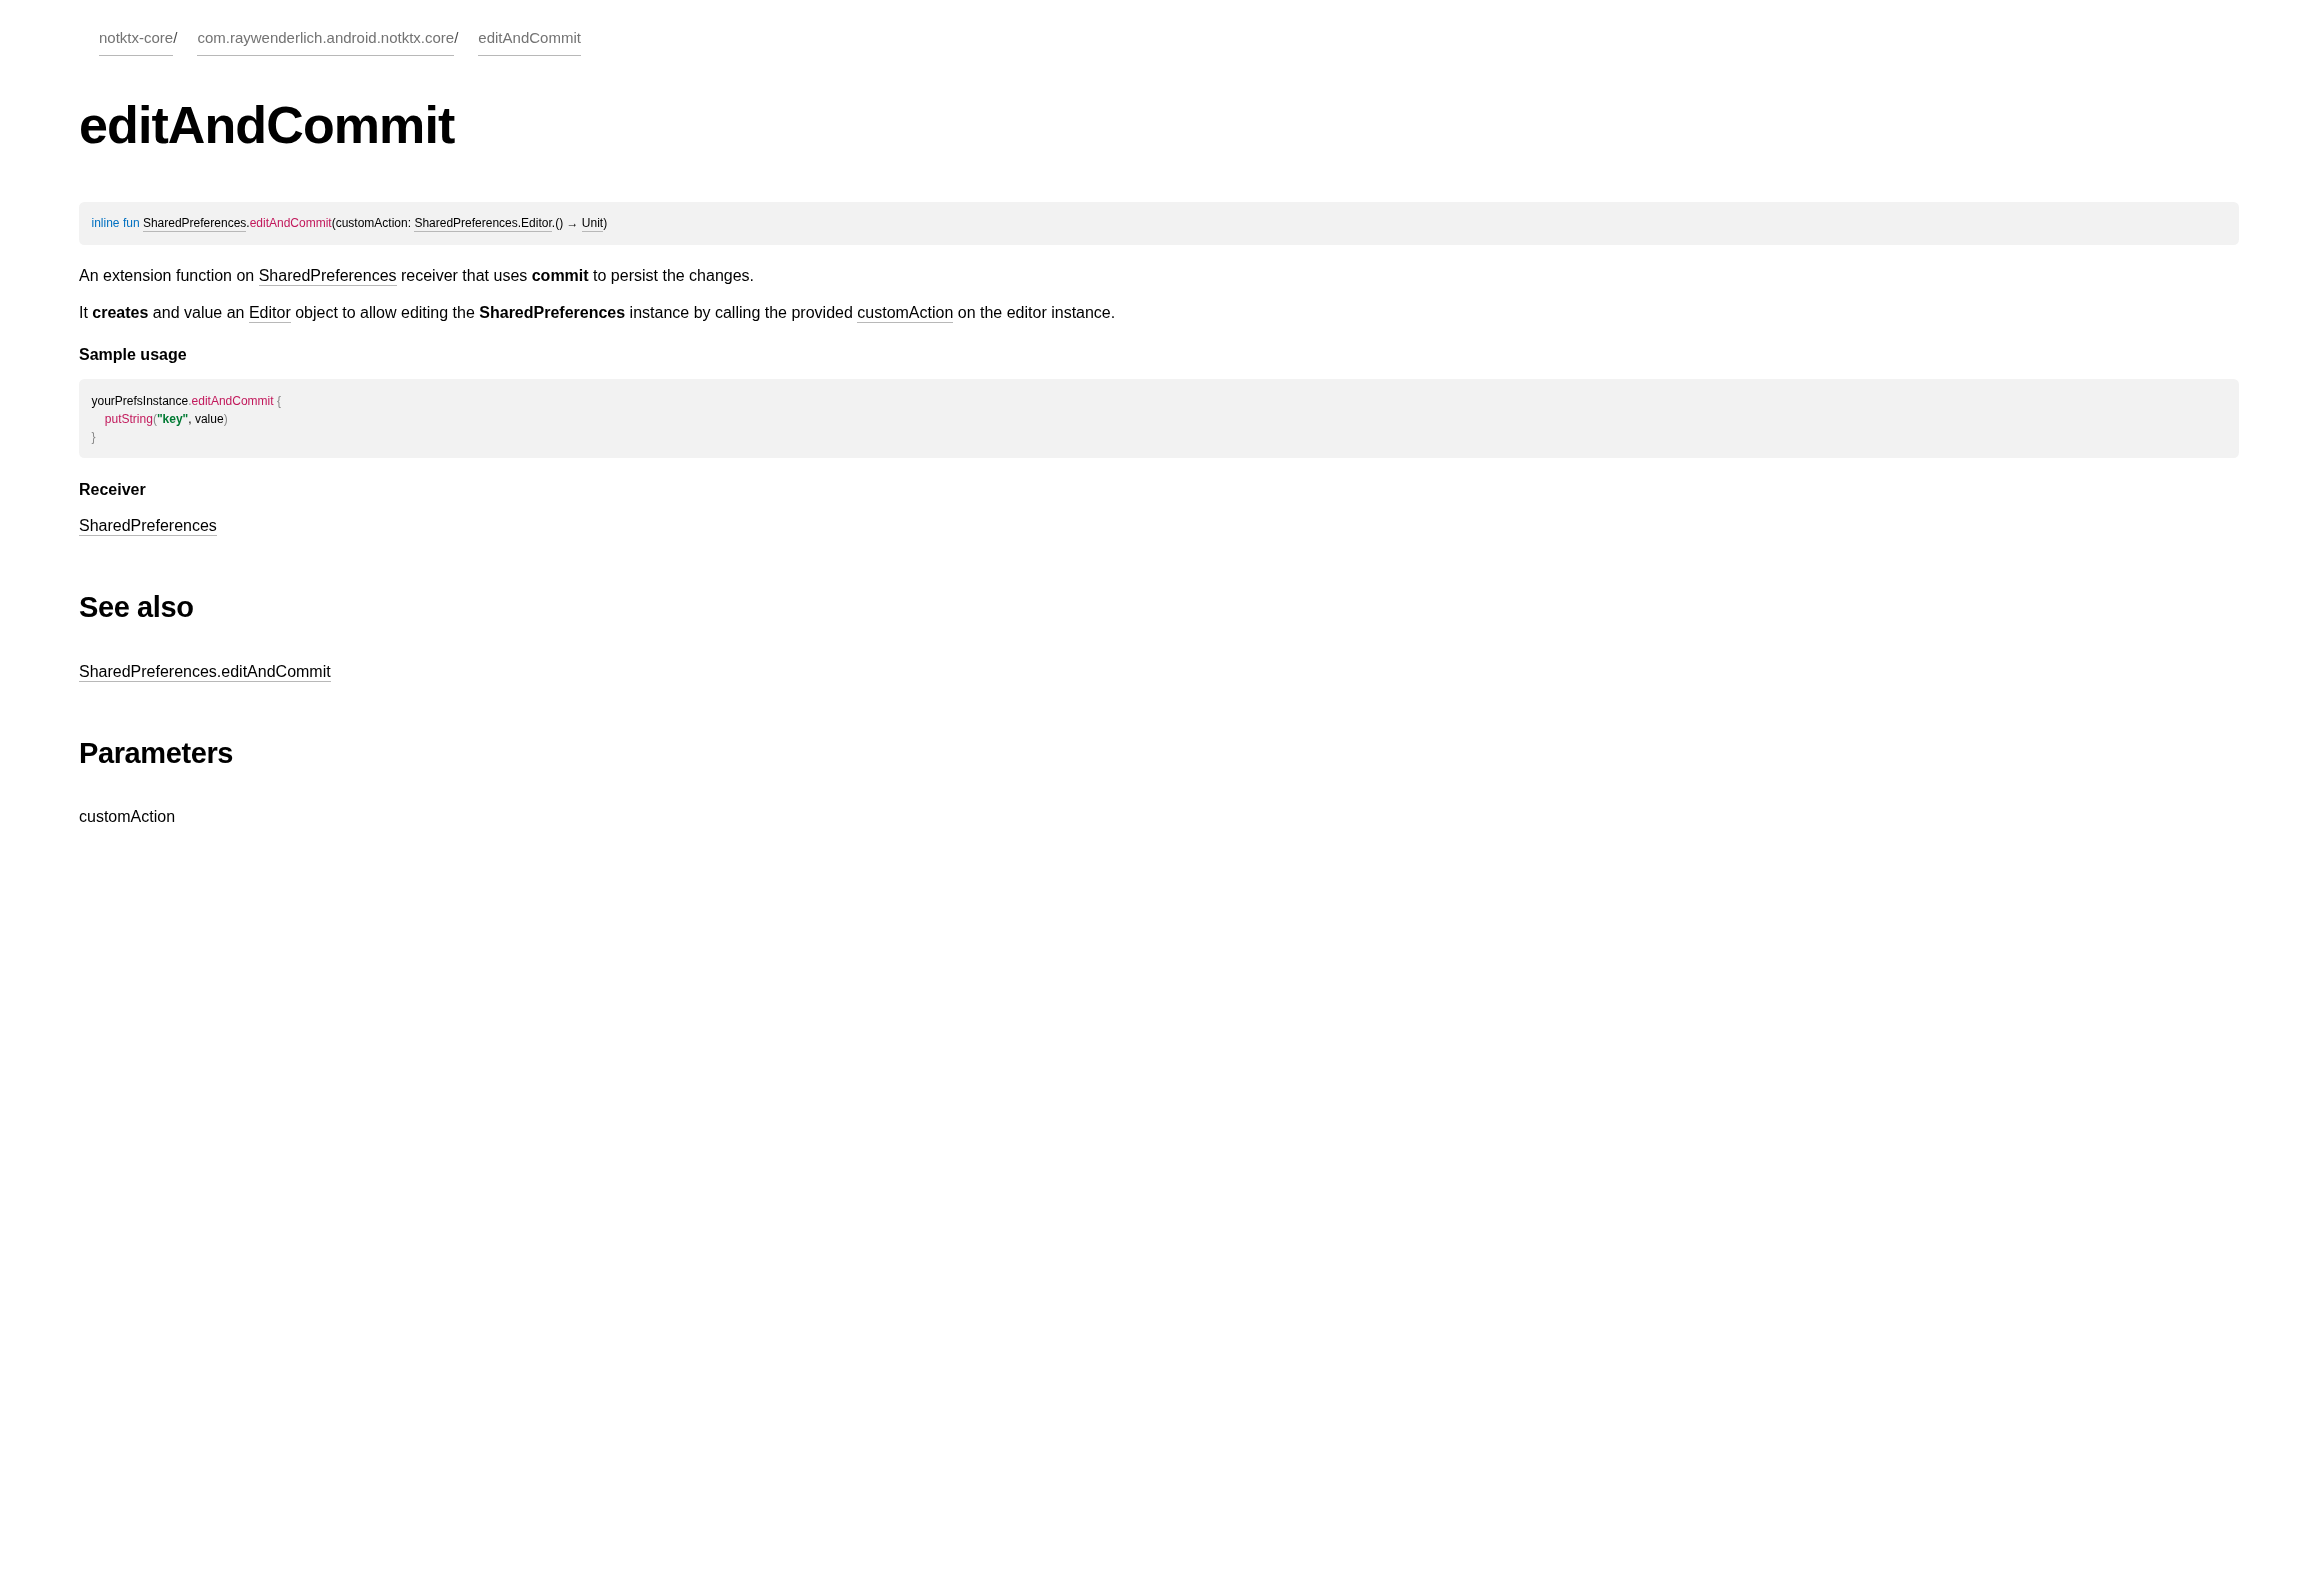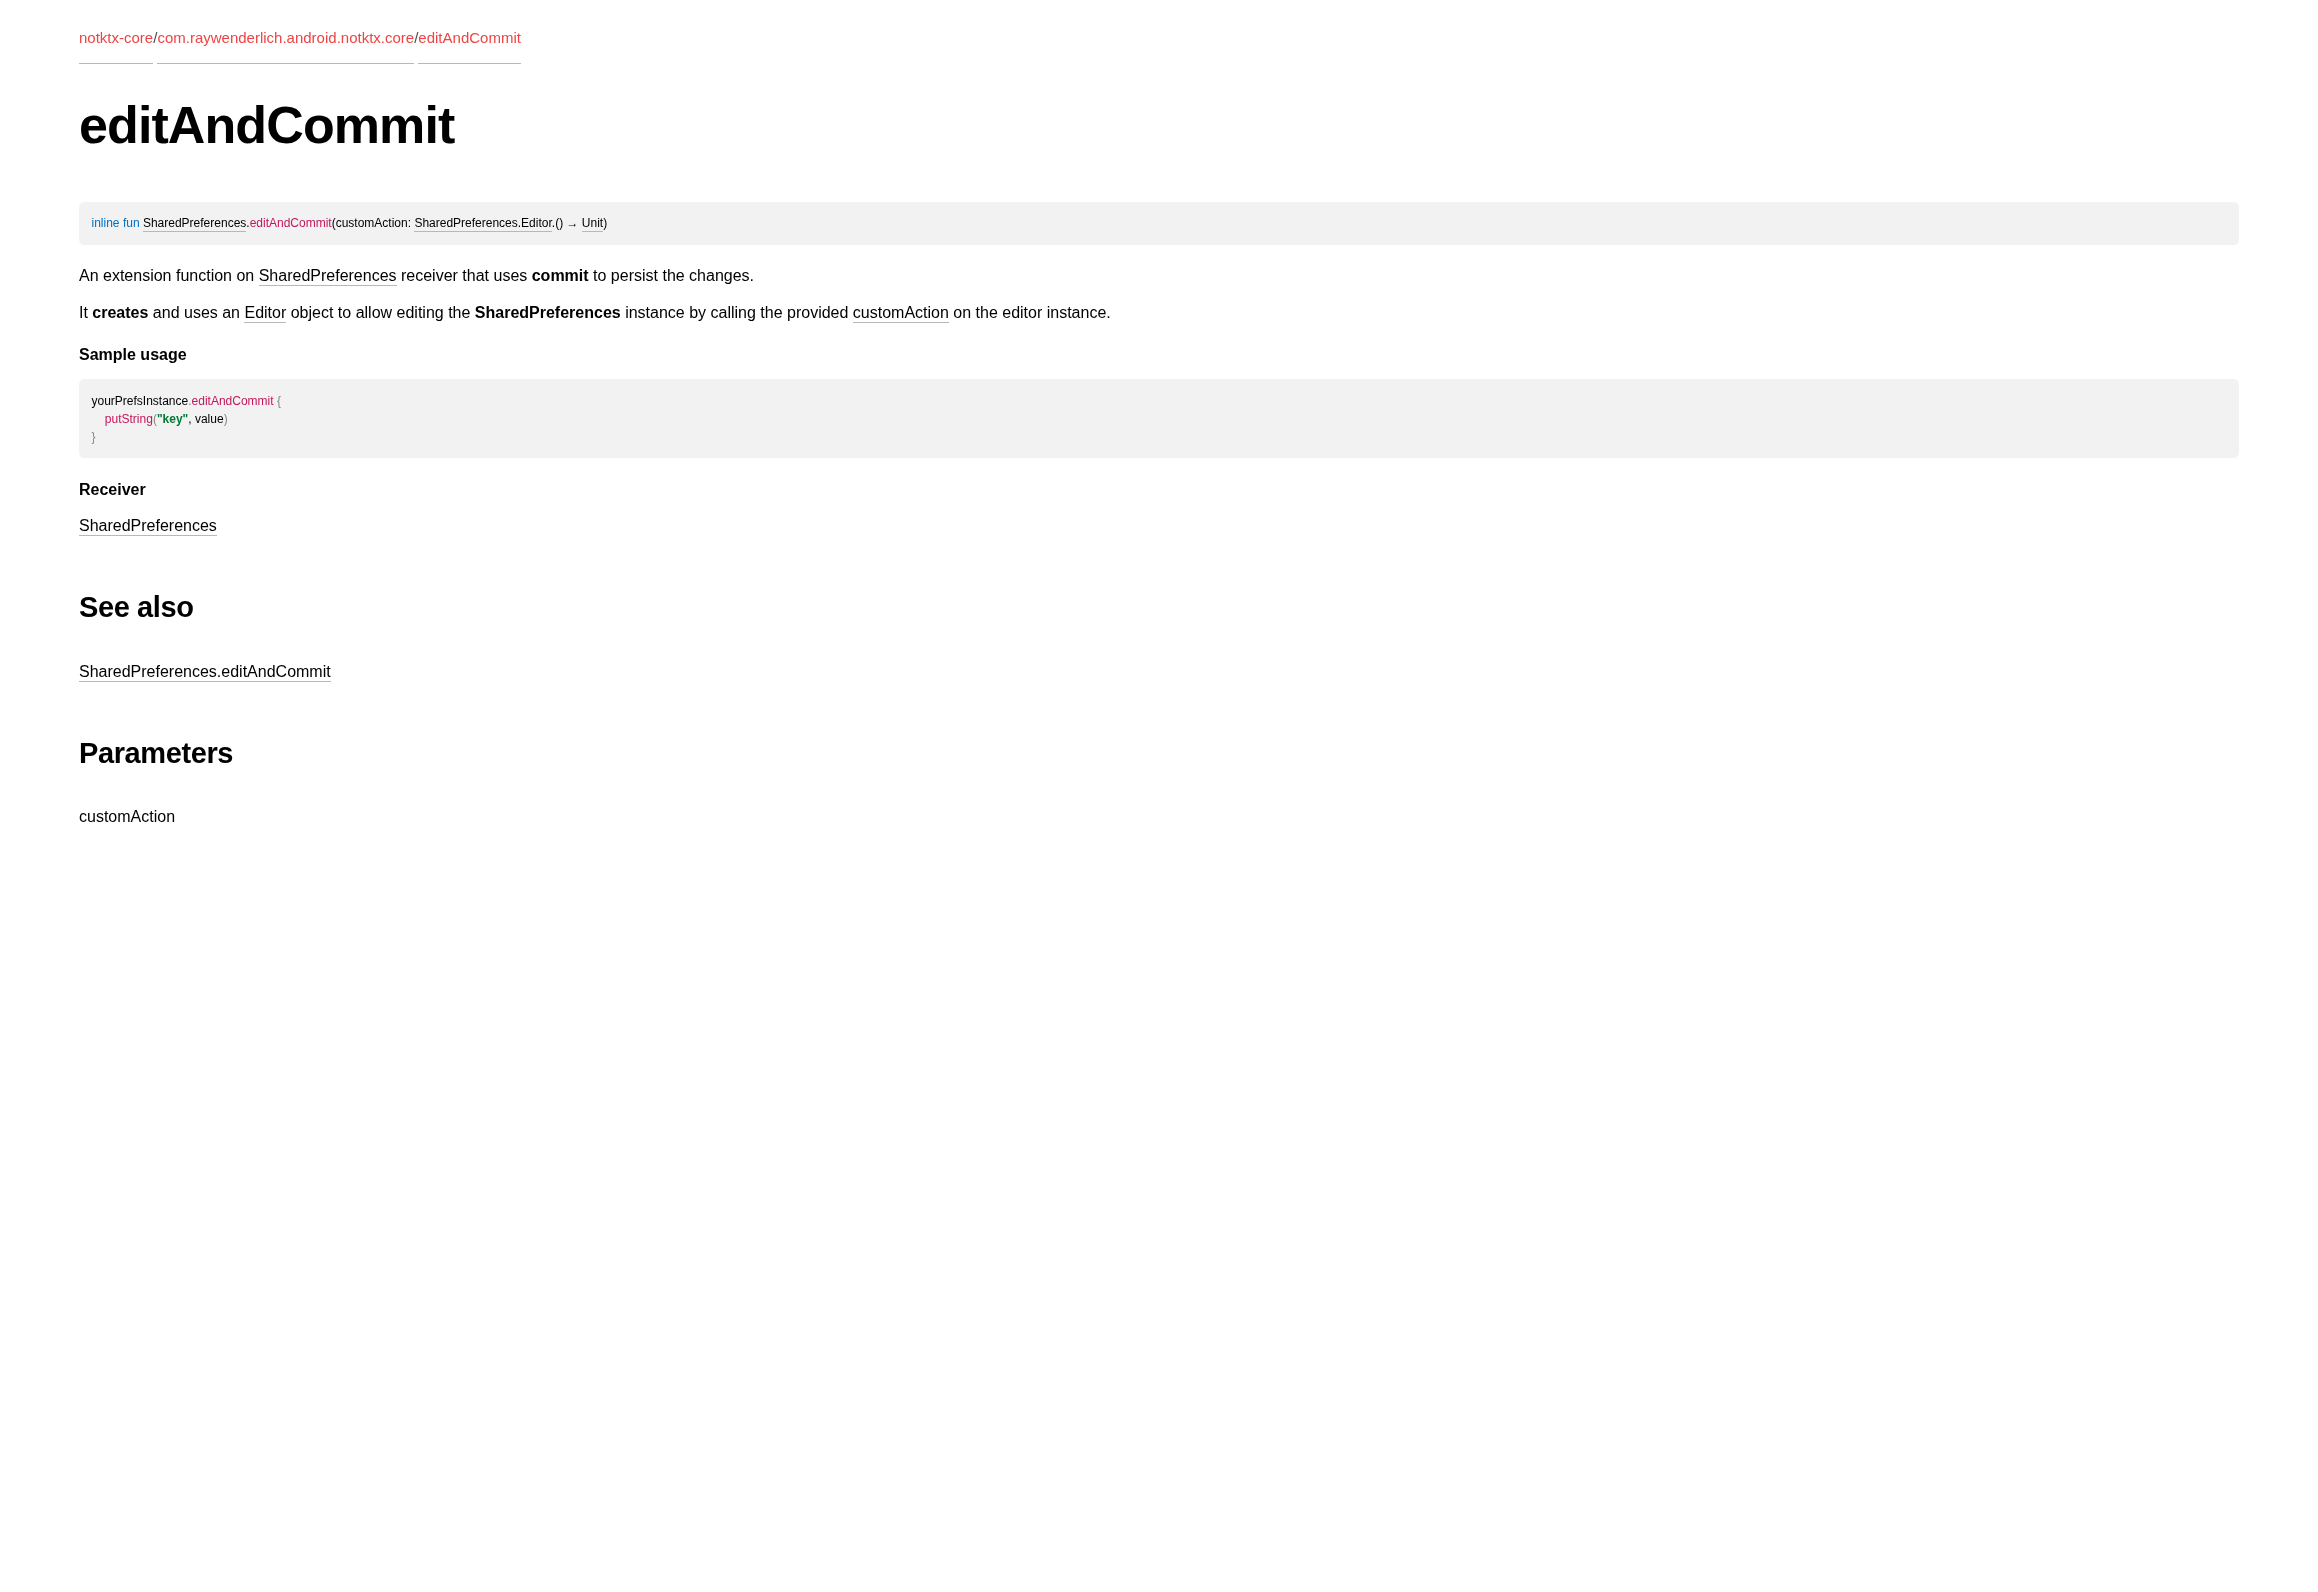--- a/index.html
+++ b/index.html
@@ -14,24 +14,25 @@
       padding: 27px 79px;
       font-size: 16px;
       line-height: 1.5;
     }
     .breadcrumb {
       font-size: 15px;
       color: #4b4b4b;
       margin-bottom: 36px;
     }
     .breadcrumb a {
-      color: #ef4444;
+      color: #737373;
       text-decoration: none;
       border-bottom: 0.9px solid #b8b8b8;
-      padding-bottom: 17px;
+      padding-bottom: 9px;
+      margin-left: 20px;
     }
     .breadcrumb .sep {
       color: #4b4b4b;
     }
     h1.page-title {
       font-size: 52px;
       font-weight: 700;
       letter-spacing: -0.9px;
       margin-bottom: 38px;
     }
@@ -124,21 +125,21 @@
 
 <h1 class="page-title">editAndCommit</h1>
 
 <div class="code-block"><span class="tok-keyword">inline</span> <span class="tok-keyword">fun</span> <span class="tok-type-link">SharedPreferences</span><span>.</span><span class="tok-func">editAndCommit</span><span>(</span><span>customAction</span><span>: </span><span class="tok-type-link">SharedPreferences.Editor</span><span>.() </span><span>→</span><span> </span><span class="tok-type-link">Unit</span><span>)</span></div>
 
 <p class="body-text">
   <span>An extension function on </span><a href="#" class="text-link">SharedPreferences</a><span> receiver that uses </span><strong>commit</strong><span> to persist the changes.</span>
 </p>
 
 <p class="body-text">
-  <span>It </span><strong>creates</strong><span> and uses an </span><a href="#" class="text-link">Editor</a><span> object to allow editing the </span><strong>SharedPreferences</strong><span> instance by calling the provided </span><a href="#" class="text-link">customAction</a><span> on the editor instance.</span>
+  <span>It </span><strong>creates</strong><span> and value an </span><a href="#" class="text-link">Editor</a><span> object to allow editing the </span><strong>SharedPreferences</strong><span> instance by calling the provided </span><a href="#" class="text-link">customAction</a><span> on the editor instance.</span>
 </p>
 
 <div class="section-label">Sample usage</div>
 
 <div class="code-block"><span>yourPrefsInstance</span><span class="tok-punc">.</span><span class="tok-func">editAndCommit</span><span class="tok-punc"> {</span>
 <span>    </span><span class="tok-func">putString</span><span class="tok-punc">(</span><span class="tok-string">"key"</span><span>, value</span><span class="tok-punc">)</span>
 <span class="tok-punc">}</span></div>
 
 <div class="section-label">Receiver</div>
 

